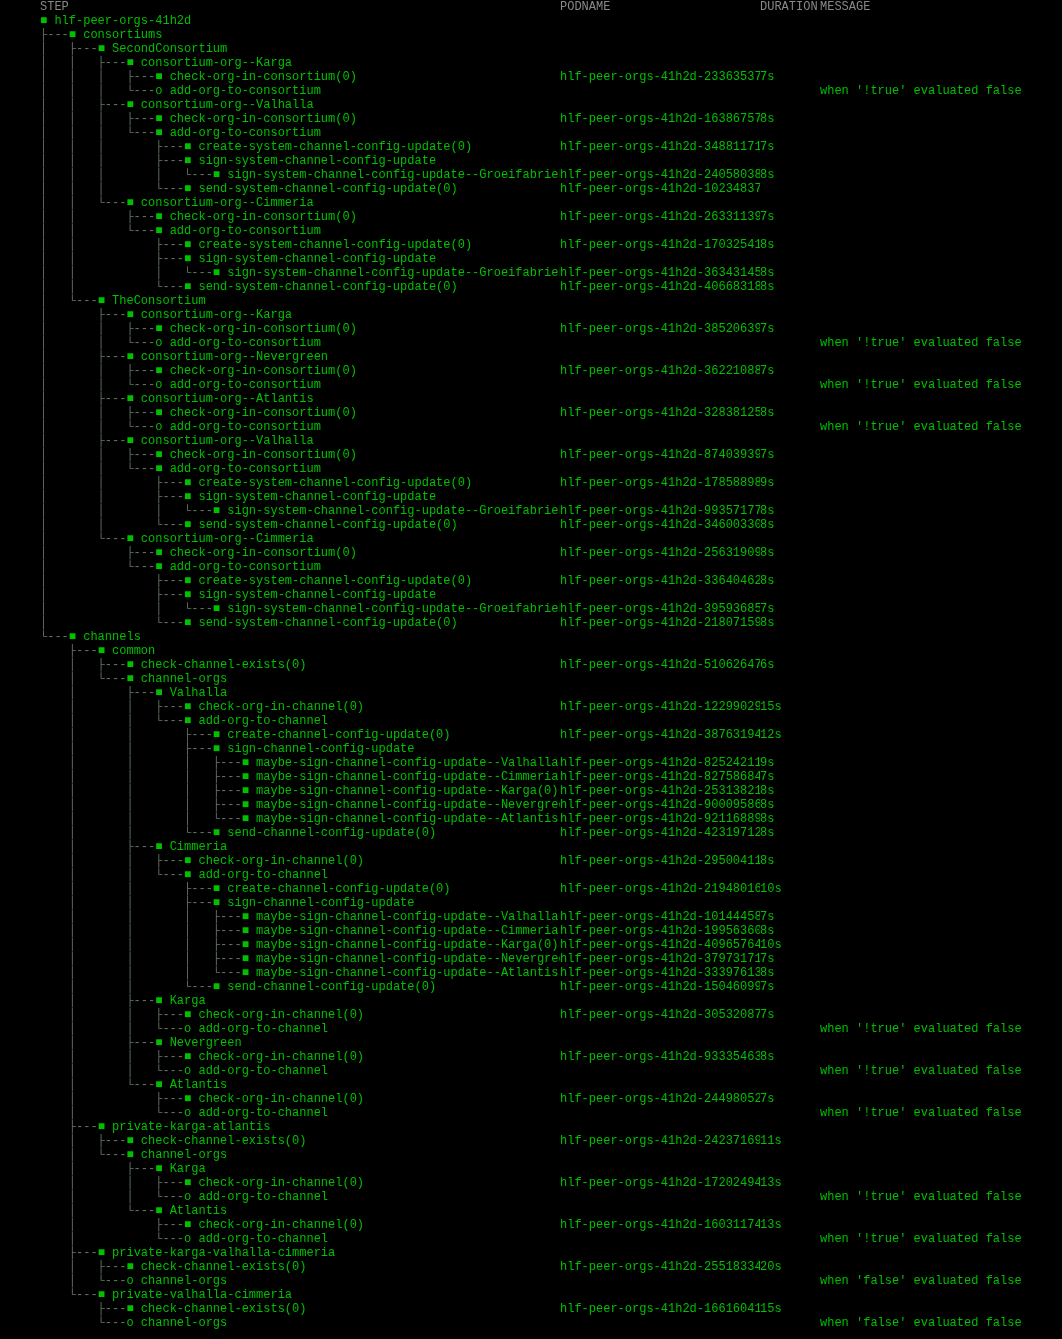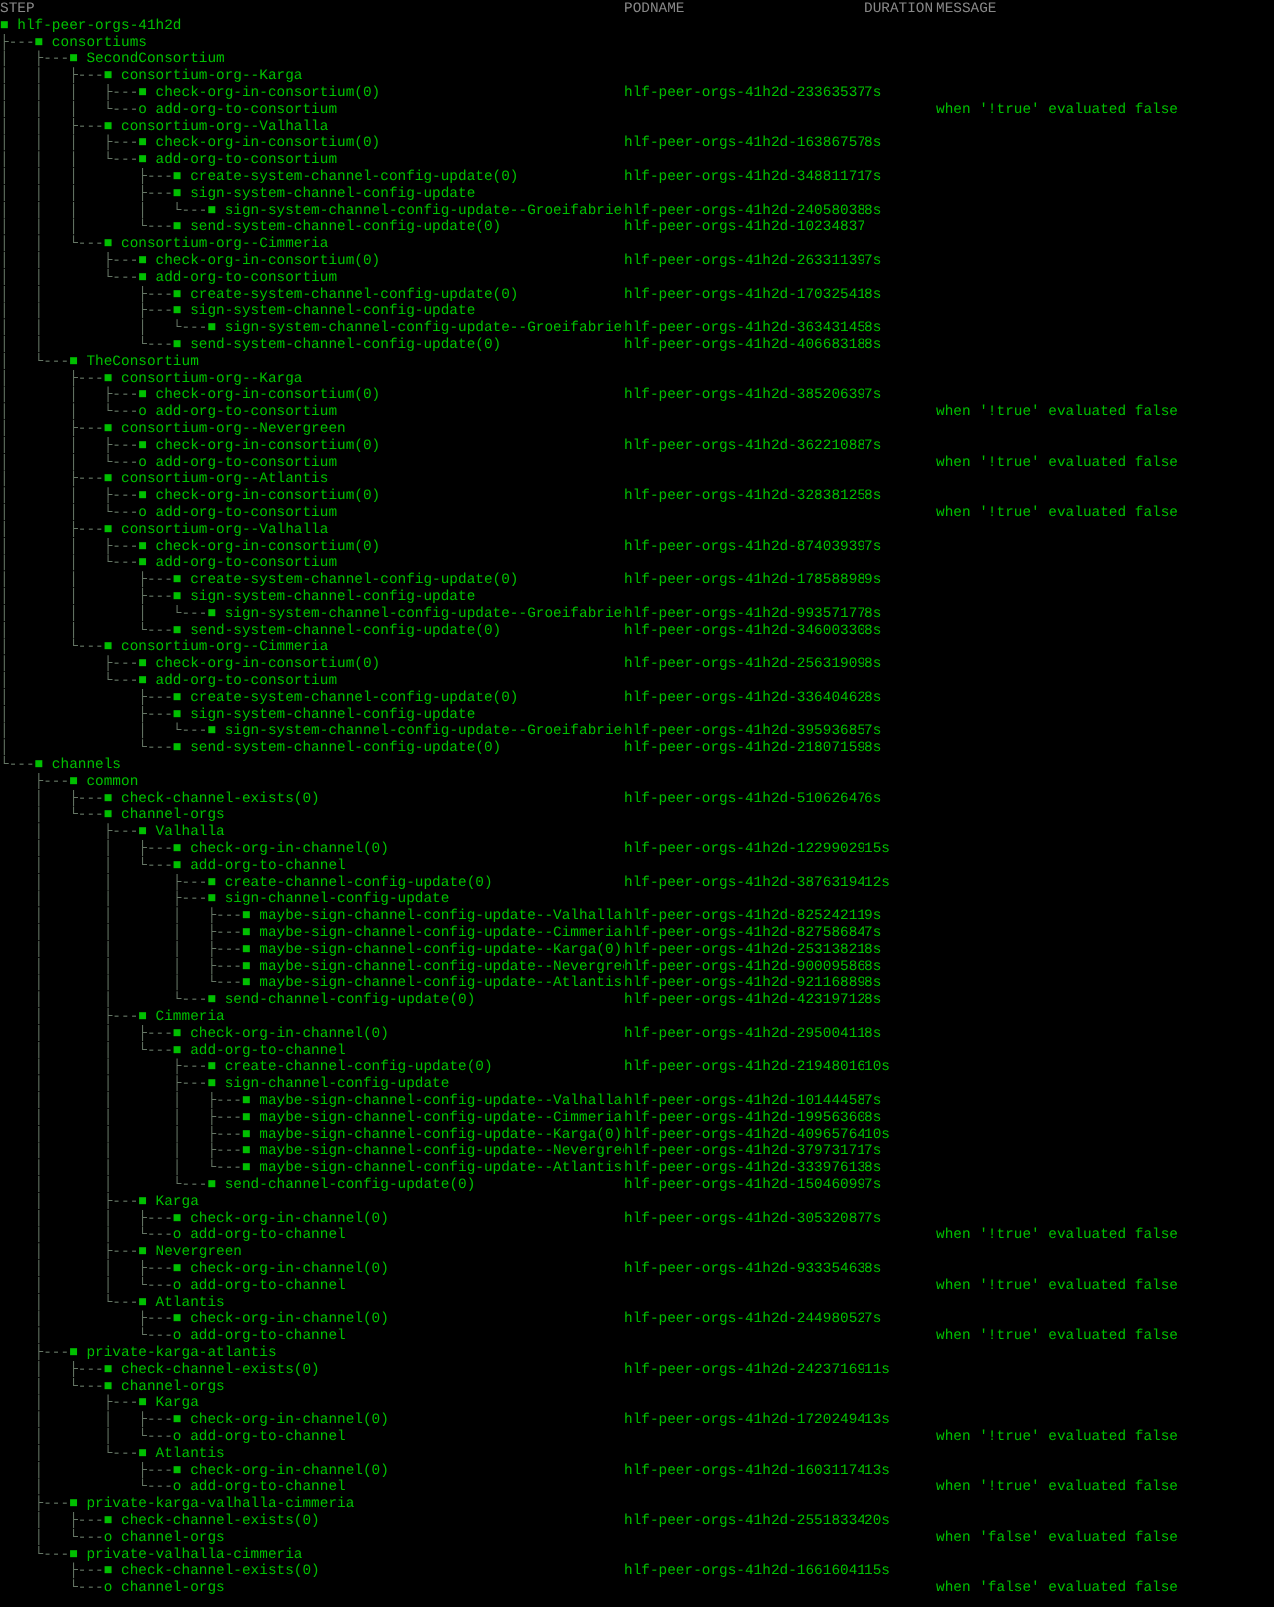--- a/index.html
+++ b/index.html
@@ -7,20 +7,21 @@
     padding: 0;
     background: #000000;
     color: #00a000;
     font-family: "Consolas", "Menlo", "Courier New", monospace;
     font-size: 12px;
     line-height: 14px;
     width: 1062px;
   }
   .root {
     white-space: pre;
+    margin-left: 40px;
   }
   .hdr { color: #888888; }
   .prefix { color: #667766; }
   .box-green { color: #00c000; }
   .name { color: #00c000; }
   .pod { color: #00c000; }
   .dur { color: #00c000; }
   .msg { color: #00c000; }
   .row { display: flex; }
   .c-step { width: 520px; overflow: hidden; }

